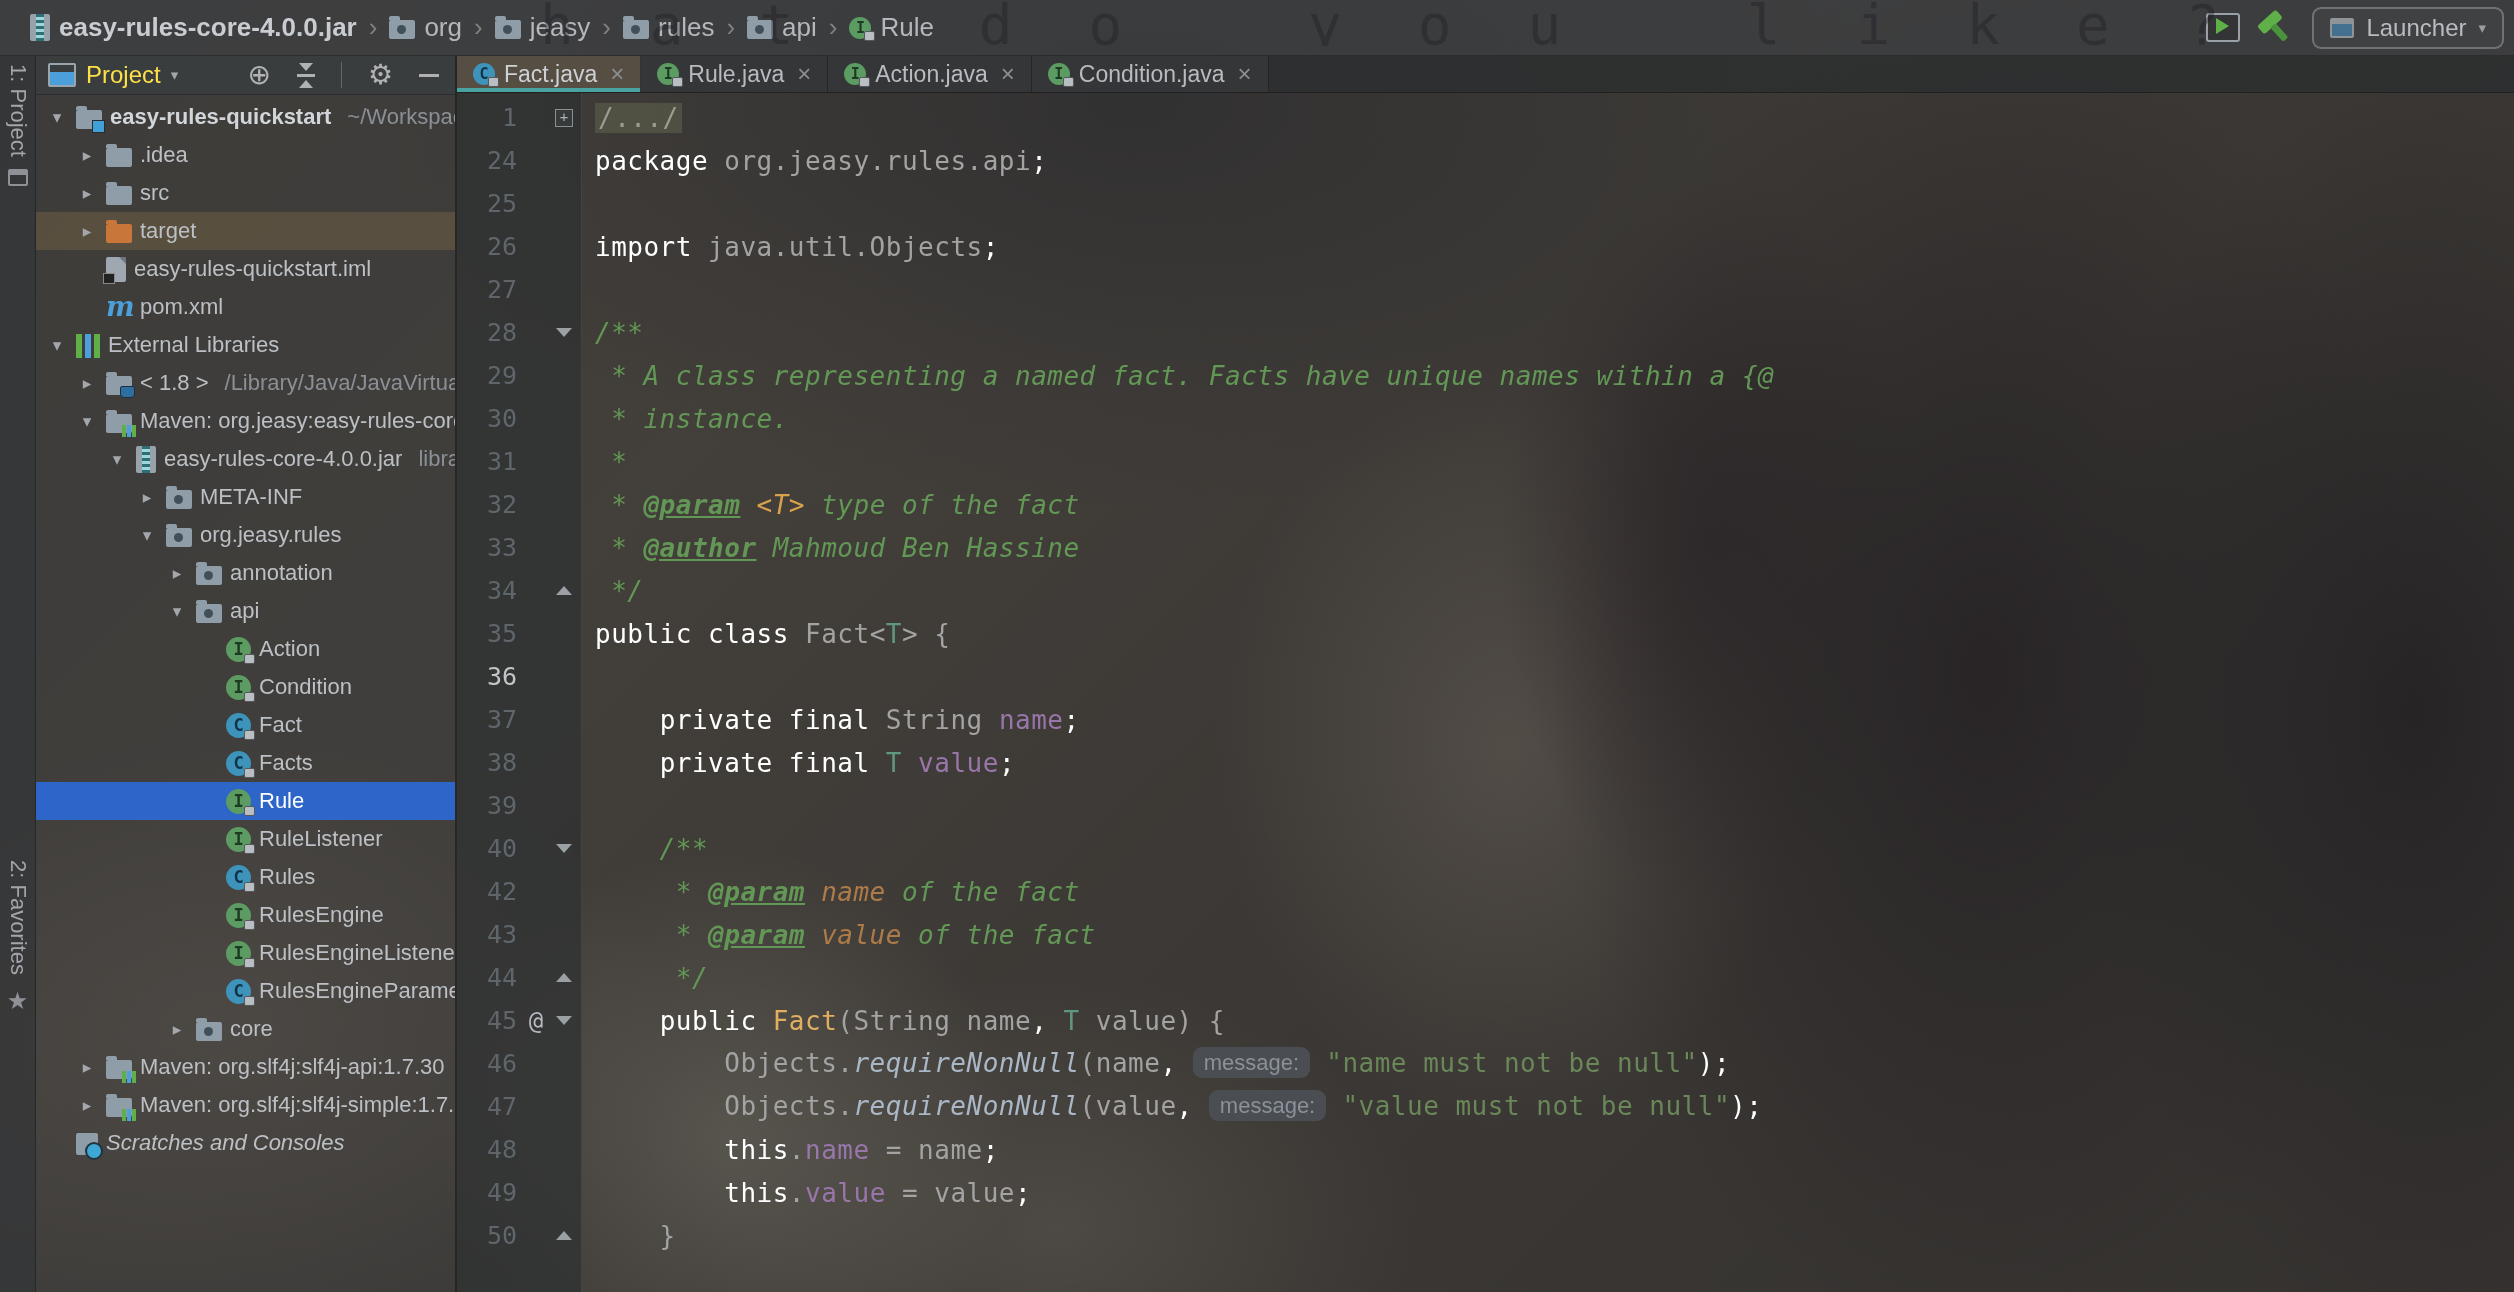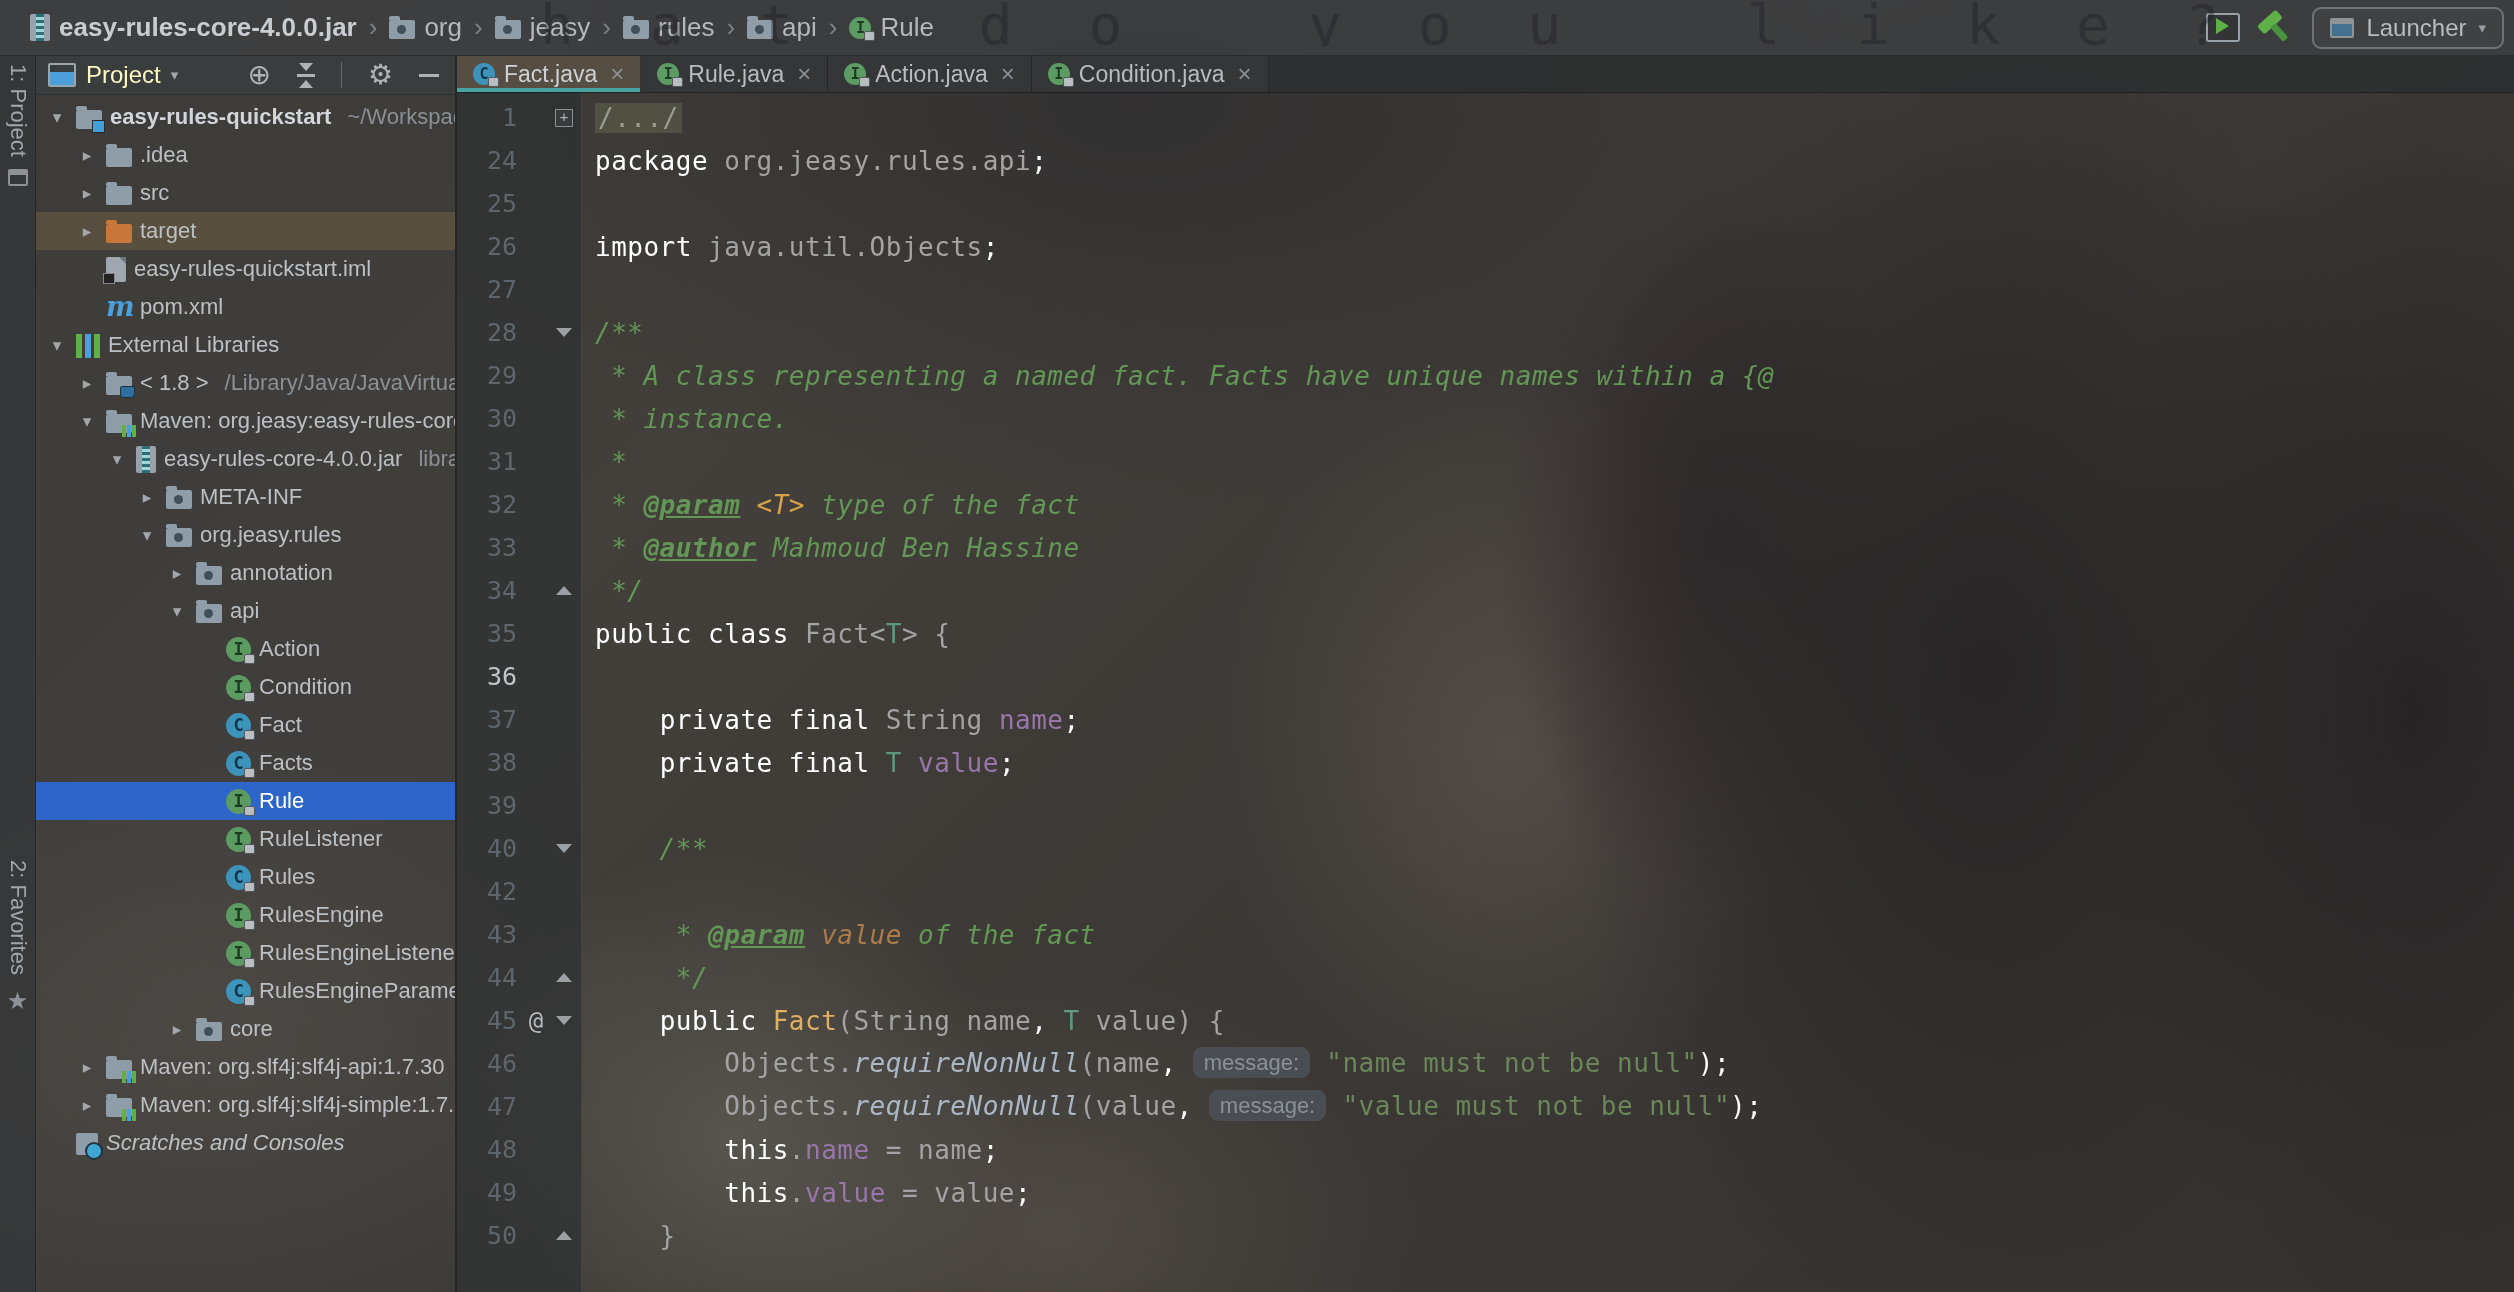--- a/index.html
+++ b/index.html
@@ -44,21 +44,21 @@
   .mini-win{width:16px;height:13px;border:2px solid #8E9296;border-radius:2px;
     background:linear-gradient(180deg,#8E9296 4px,rgba(0,0,0,0) 4px);}
   .star{font-size:24px;color:#8E9296;}
   
   #project{position:relative;width:421px;flex:none;background:rgba(45,47,49,.72);
     border-right:2px solid rgba(20,20,20,.55);box-sizing:border-box;overflow:hidden;}
   #phead{height:38px;display:flex;align-items:center;gap:10px;padding:0 12px;
     background:rgba(58,61,63,.88);border-bottom:1px solid rgba(0,0,0,.25);}
   .ic-panel{width:24px;height:20px;border:2px solid #9AA5AD;border-radius:2px;flex:none;
     background:linear-gradient(180deg,rgba(0,0,0,0) 35%,#4B9FDB 35%);}
-  #ptitle{font-size:24px;color:#fef9c3;text-align:center;}
+  #ptitle{font-size:24px;color:#fde047;text-align:center;}
   .p-caret{font-size:15px;color:#A3A7AB;}
   #ptools{margin-left:auto;display:flex;align-items:center;gap:26px;padding-right:4px;}
   .ticon{font-size:28px;color:#AFB1B3;line-height:1;}
   .ic-collapse{position:relative;width:18px;height:3px;background:#AFB1B3;}
   .ic-collapse::before{content:"";position:absolute;left:2px;top:-11px;
     border-left:7px solid transparent;border-right:7px solid transparent;border-top:8px solid #AFB1B3;}
   .ic-collapse::after{content:"";position:absolute;left:2px;bottom:-11px;
     border-left:7px solid transparent;border-right:7px solid transparent;border-bottom:8px solid #AFB1B3;}
   .tsep{width:1px;height:26px;background:rgba(255,255,255,.22);}
   .hidebar{width:20px;height:3px;background:#AFB1B3;}
@@ -536,20 +536,21 @@
               </span>
             </span>
             <span class="ct"><span class="tk-doc">    /**</span></span>
           </div>
           <div class="cl">
             <span class="gut">
               <span class="ln">42</span>
               <span class="ann"></span>
               <span class="fm"></span>
             </span>
+            <span class="ct"><span class="tk-doc">     * </span><span class="tk-doctag">@param</span><span class="tk-docval"> name</span><span class="tk-doc"> of the fact</span></span>
           </div>
           <div class="cl">
             <span class="gut">
               <span class="ln">43</span>
               <span class="ann"></span>
               <span class="fm"></span>
             </span>
             <span class="ct"><span class="tk-doc">     * </span><span class="tk-doctag">@param</span><span class="tk-docval"> value</span><span class="tk-doc"> of the fact</span></span>
           </div>
           <div class="cl">

